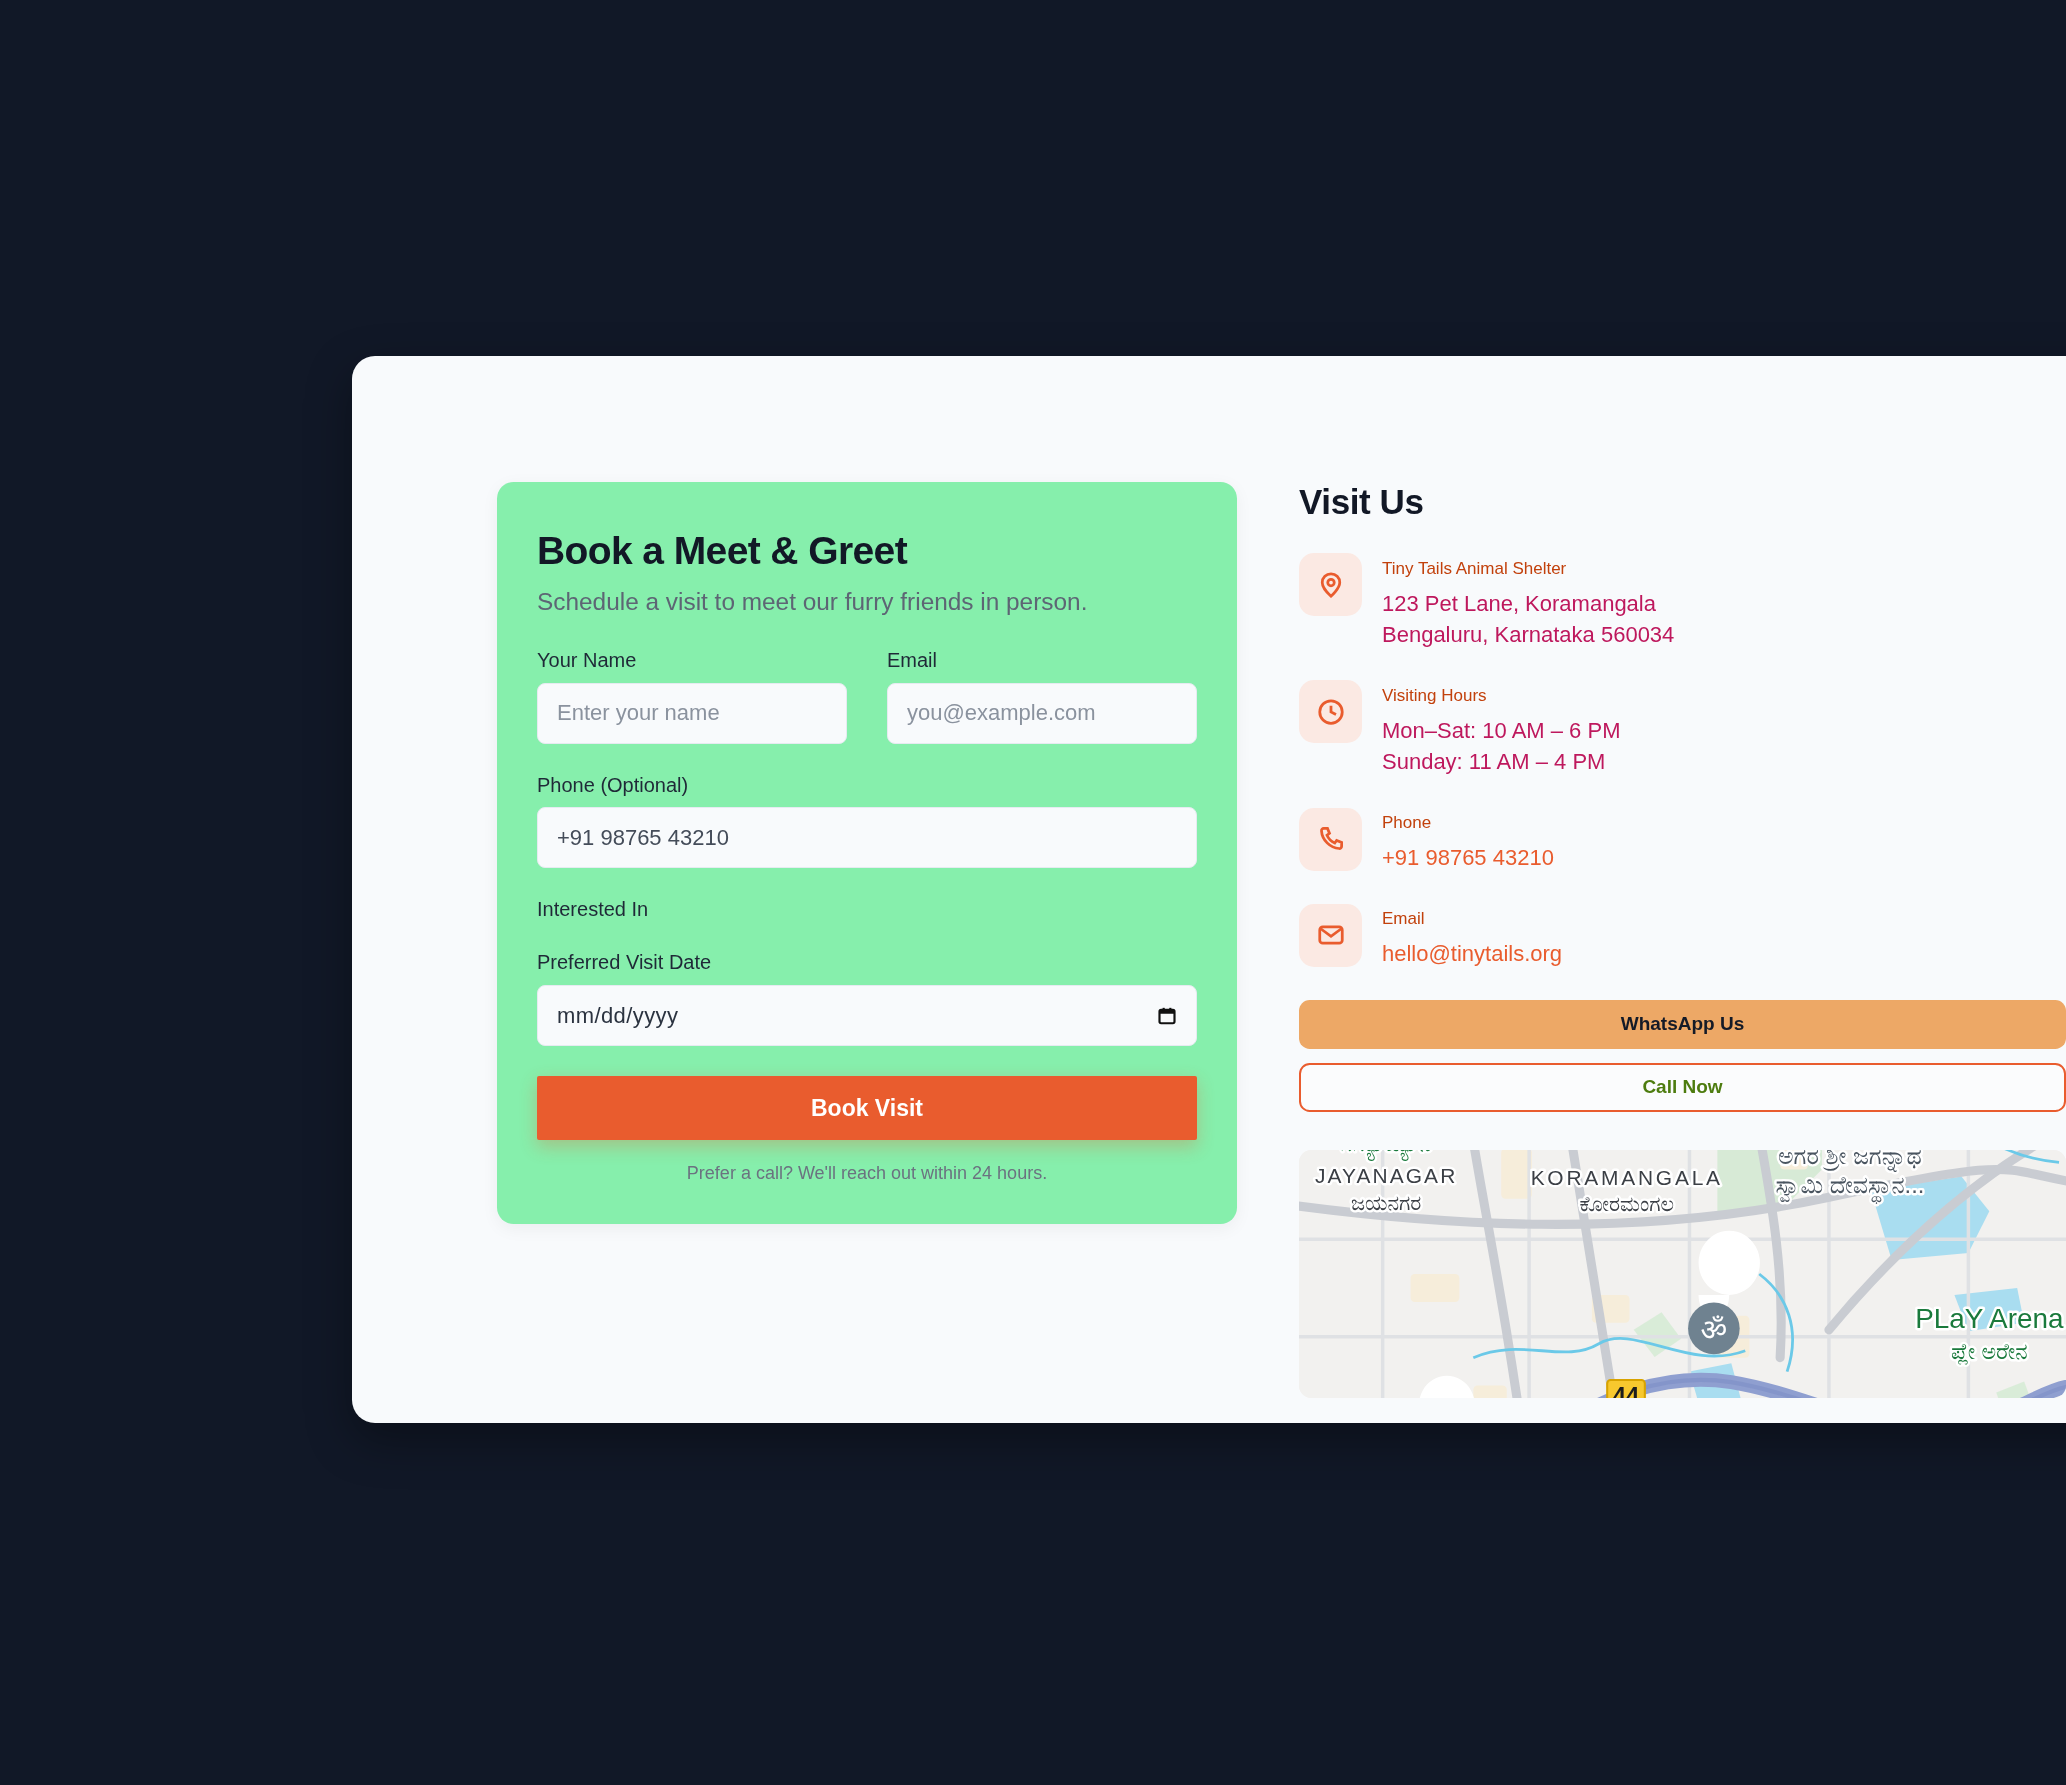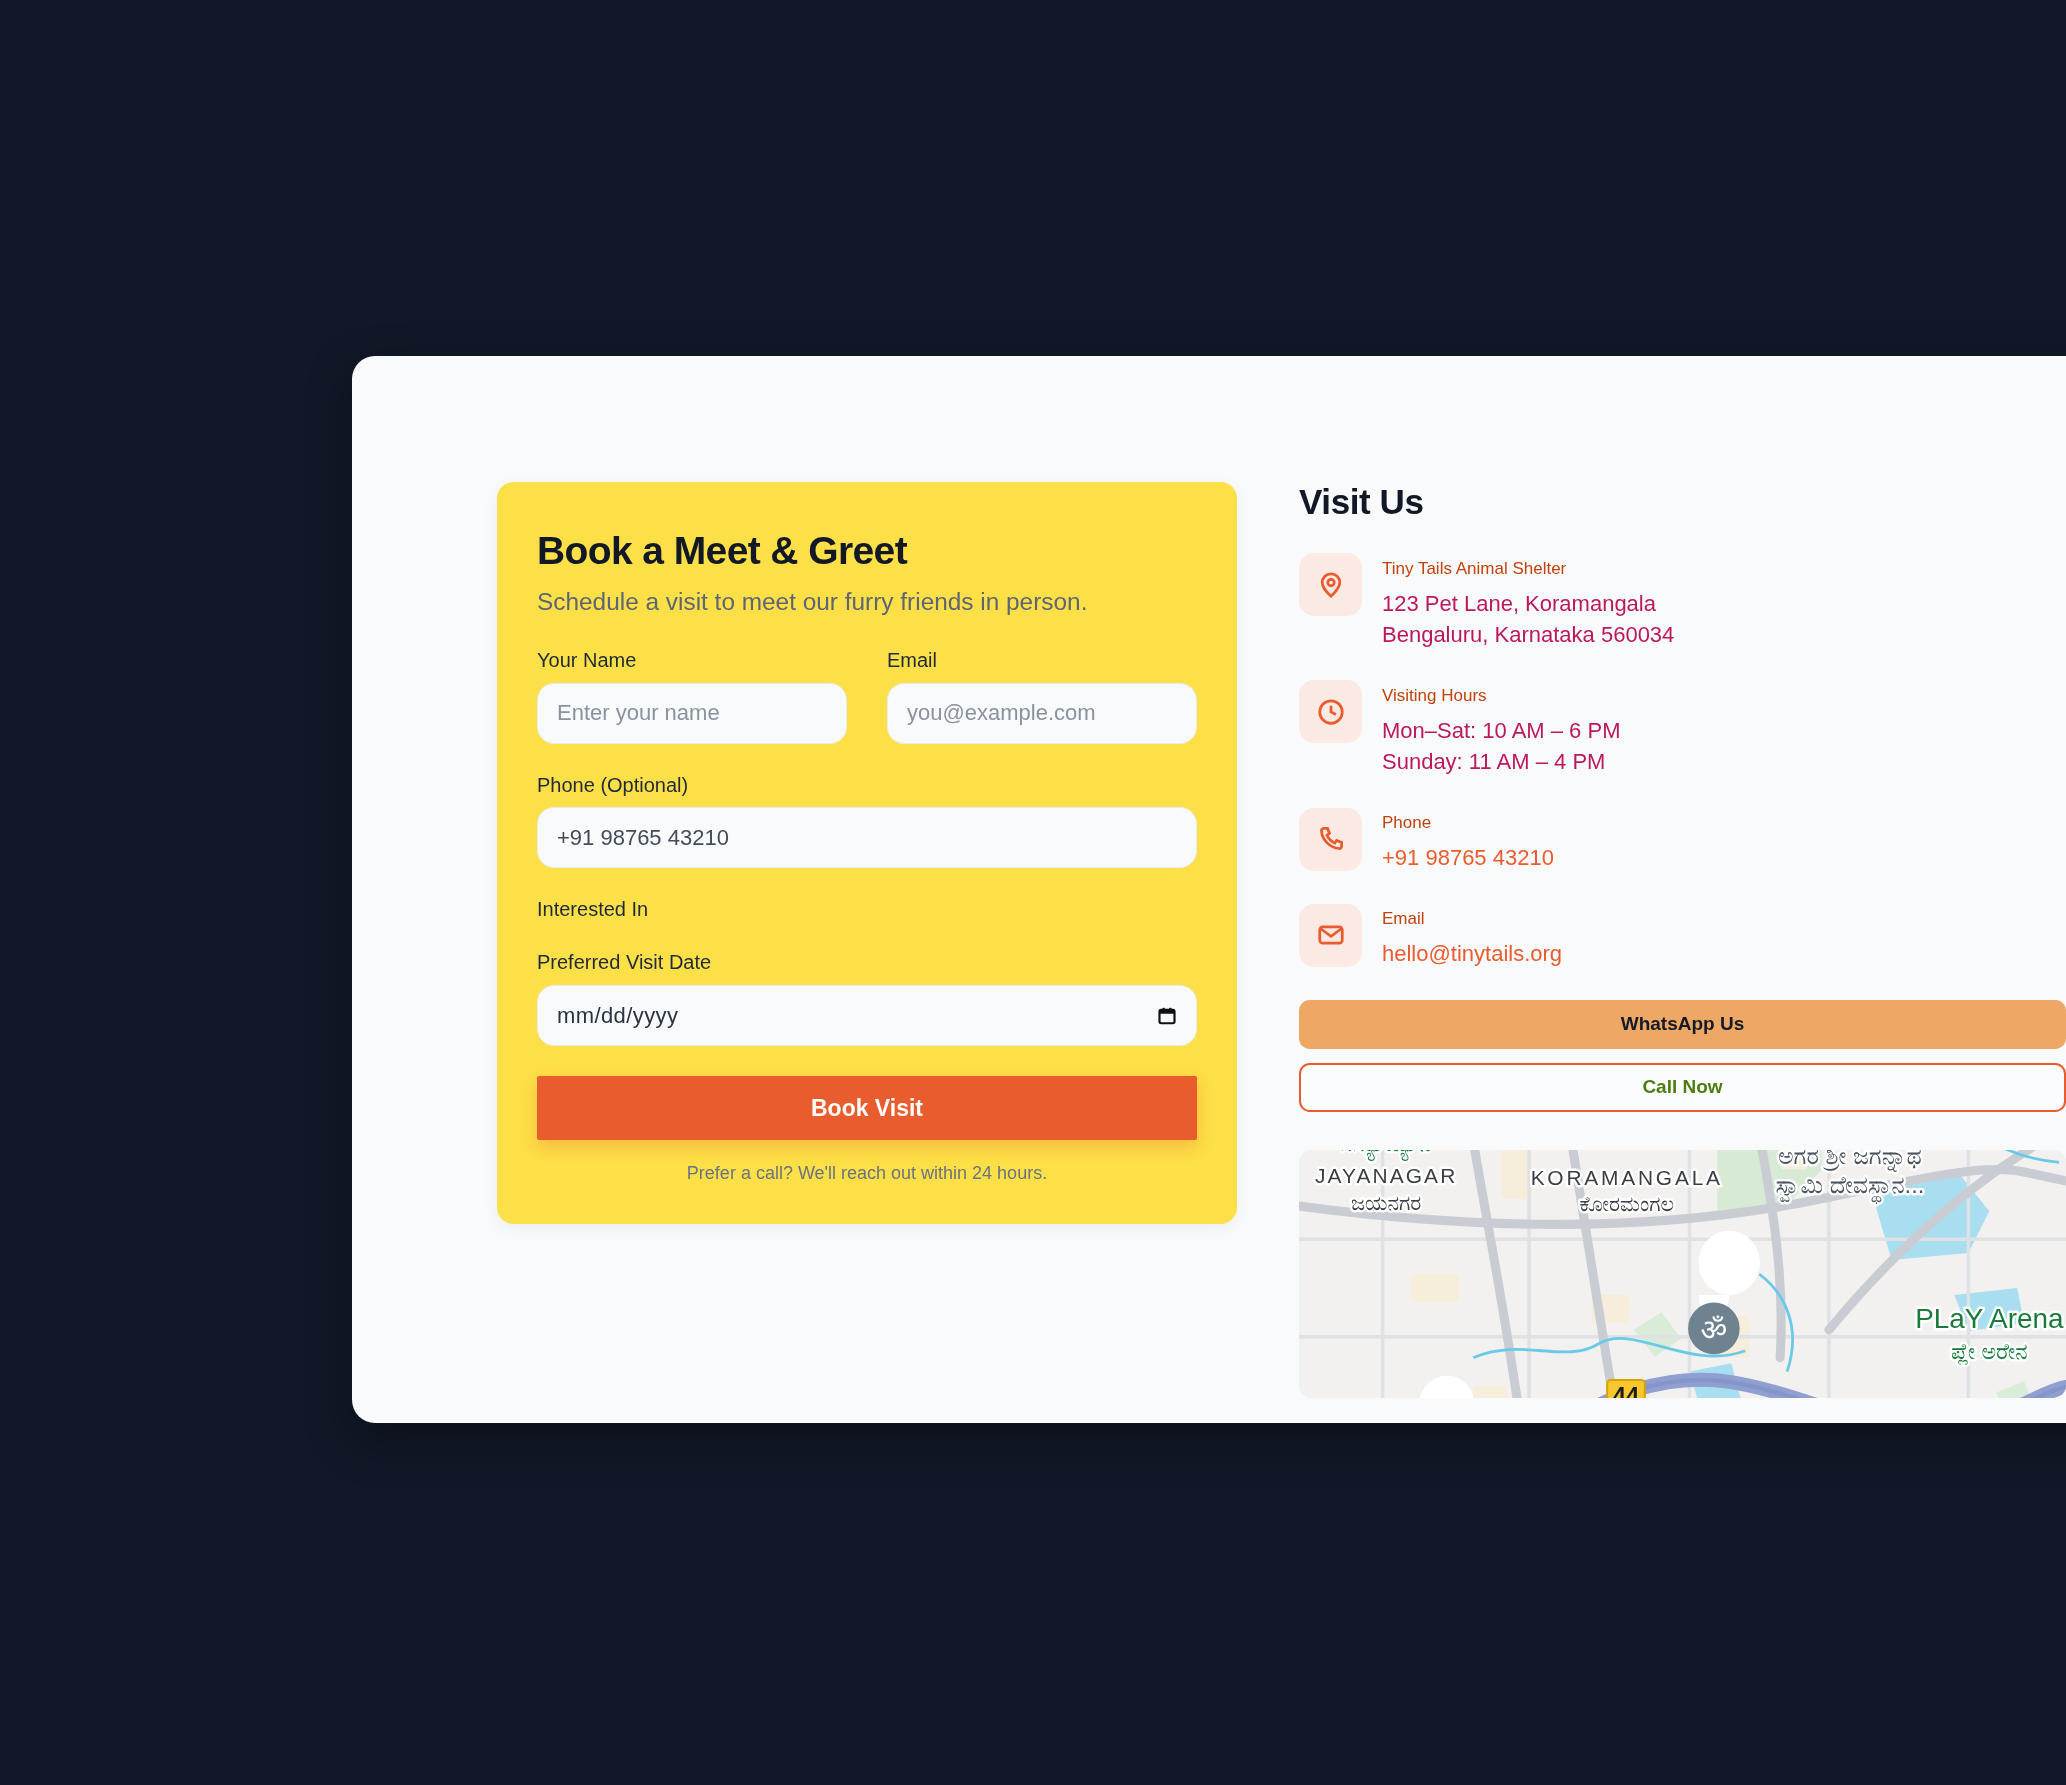--- a/index.html
+++ b/index.html
@@ -24,42 +24,42 @@
     position: absolute;
     left: 145px; top: 126px; right: 120px; bottom: 50px;
     display: flex;
     gap: 62px;
   }
   .col-form { width: 740px; flex: none; }
   .col-visit { flex: 1 1 auto; min-width: 0; }
 
   
   .form-card {
-    background: #fde047;
+    background: #86efac;
     border-radius: 16.5px;
     padding: 49px 40px 40px 40px;
     box-shadow: 0 4.1px 16.5px rgba(15,23,42,.05);
   }
   .form-title {
     font-size: 39px; font-weight: 700; color: #121826;
     letter-spacing: -0.6px; line-height: 1;
   }
   .form-sub {
     margin-top: 16.5px;
     font-size: 24.4px; color: #5d6574; line-height: 1.25;
   }
   .field-label {
     font-size: 20px; color: #1f2937; margin-bottom: 10.7px; display: block;
   }
   .inp {
     width: 100%;
     height: 61px;
     background: #f8fafc;
     border: 1.2px solid #e6ebf1;
-    border-radius: 17px;
+    border-radius: 8px;
     font-family: "Liberation Sans", sans-serif;
     font-size: 22px;
     color: #8a929e;
     padding: 0 19px;
     display: flex; align-items: center;
   }
   .inp.filled { color: #444c59; }
   .inp.value-dark { color: #252c39; }
   .row2 { display: flex; gap: 40px; margin-top: 32px; }
   .row2 > div { flex: 1 1 0; min-width: 0; }

